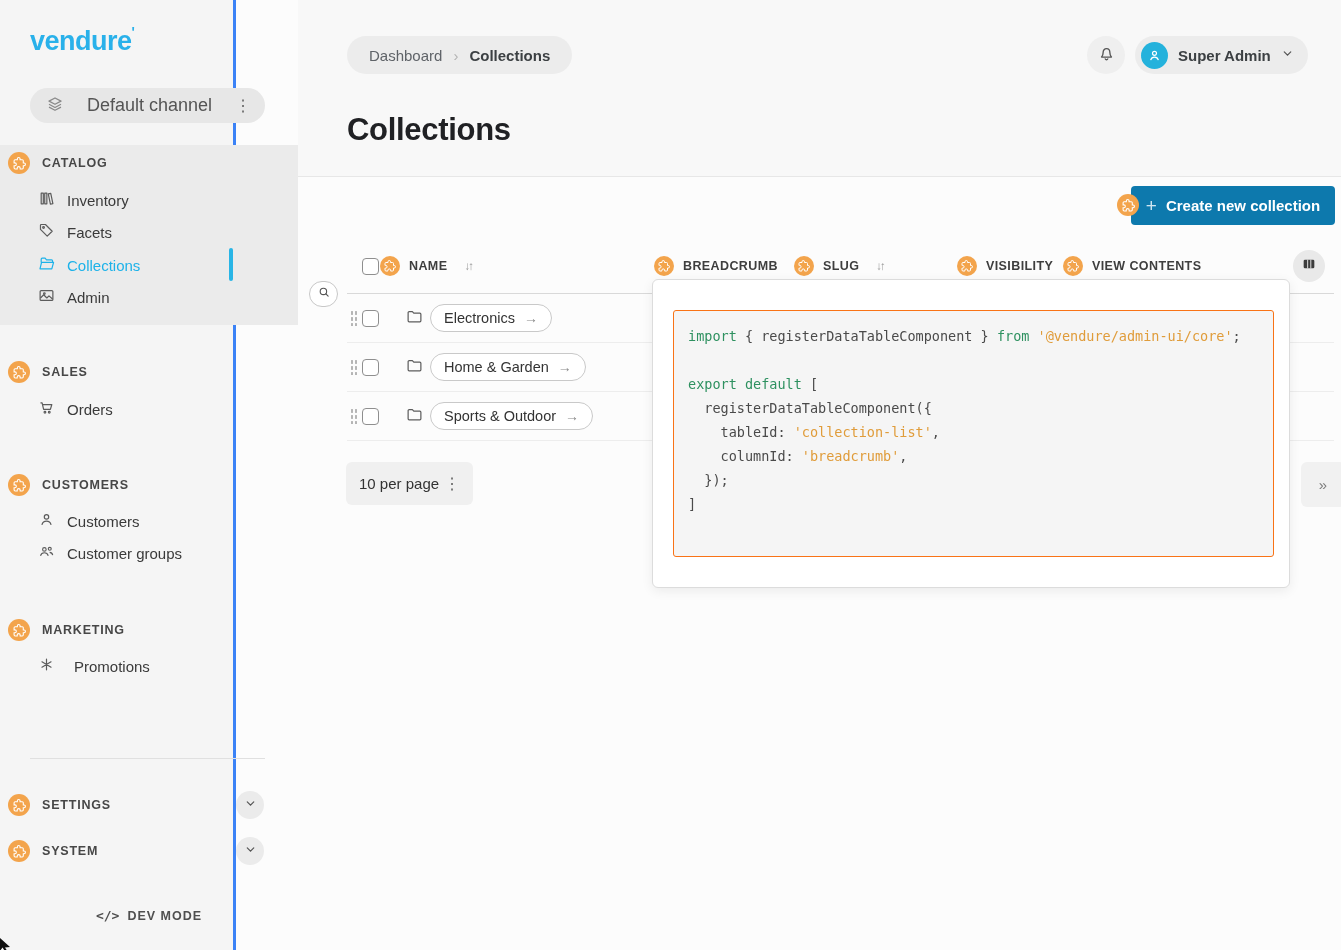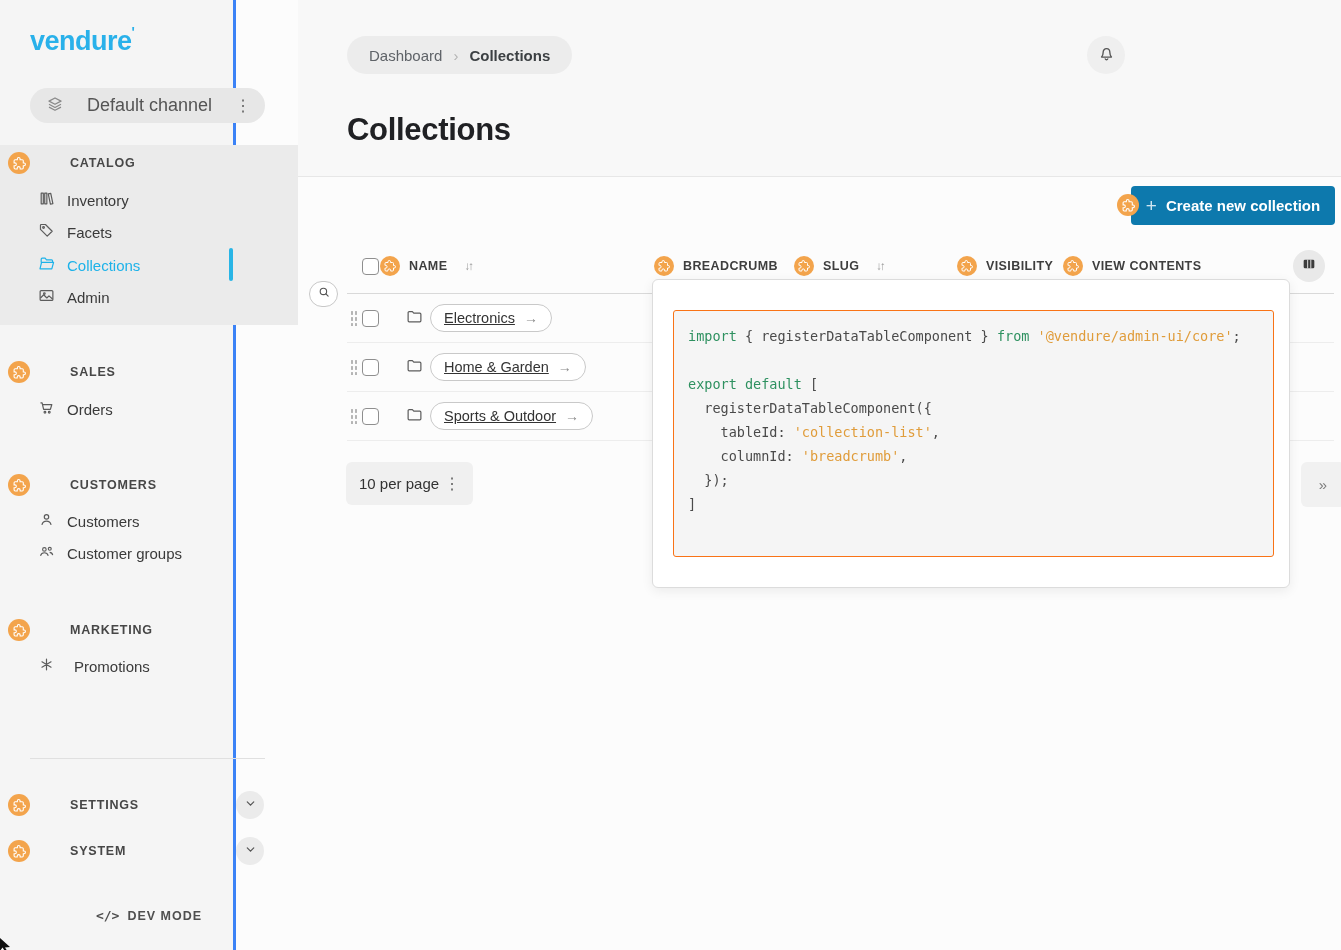--- a/index.html
+++ b/index.html
@@ -9,21 +9,21 @@
 
   
   .sidebar { position:absolute; left:0; top:0; width:236px; height:950px; background:#f5f5f5; border-right:3px solid #3b82f6; }
   .logo { position:absolute; left:30px; top:26px; font-size:27px; font-weight:700; letter-spacing:-0.5px; color:#29b1ea; }
   .logo-mark { font-size:14px; vertical-align:top; position:relative; top:-2px; }
   .channel-pill { position:absolute; left:30px; top:88px; width:235px; height:35px; background:#e7e7e7; border-radius:18px; display:flex; align-items:center; }
   .channel-pill .label { flex:1; text-align:center; font-size:18px; color:#555; }
   .kebab { color:#666; font-size:16px; line-height:1; }
   .section-block-active { position:absolute; left:0; top:145px; width:298px; height:180px; background:#ebebeb; }
   .sec-head { position:absolute; display:flex; align-items:center; gap:12px; }
-  .sec-label { font-size:12.5px; font-weight:700; letter-spacing:0.8px; color:#474747;margin-left:28px; }
+  .sec-label { font-size:12.5px; font-weight:700; letter-spacing:0.8px; color:#474747; }
   .badge { width:22px; height:22px; border-radius:50%; background:#f3a44c; display:flex; align-items:center; justify-content:center; flex:none; }
   .badge.sm { width:20px; height:20px; }
   .nav-item { position:absolute; display:flex; align-items:center; gap:12px; font-size:15px; color:#3a3a3a; cursor:pointer; }
   .nav-item.active { color:#1db2e9; }
   .active-bar { position:absolute; right:0; top:248px; width:4px; height:33px; background:#29b5e6; border-radius:2px; }
   .side-divider { position:absolute; left:30px; top:758px; width:235px; height:1px; background:#e0e0e0; }
   .chev-btn { position:absolute; width:28px; height:28px; border-radius:50%; background:#ebebeb; display:flex; align-items:center; justify-content:center; cursor:pointer; }
   .devmode { position:absolute; left:0; top:908px; width:298px; display:flex; align-items:center; justify-content:center; gap:8px; color:#4f4f4f; }
   .devmode .code-glyph { font-size:13px; font-weight:700; font-family:"DejaVu Sans Mono", monospace; }
   .devmode .dm-label { font-size:12.5px; font-weight:700; letter-spacing:1px; }
@@ -49,21 +49,21 @@
   .checkbox { width:17px; height:17px; border:1.5px solid #8f8f8f; border-radius:4px; background:#fff; cursor:pointer; }
   .th-label { font-size:12.5px; font-weight:700; letter-spacing:0.4px; color:#3e3e3e; }
   .sort-glyph { font-size:11.5px; color:#979797; margin-left:8px; letter-spacing:-2px; }
   .col-btn { position:absolute; left:1293px; top:250px; width:32px; height:32px; border-radius:50%; background:#e9e9e9; display:flex; align-items:center; justify-content:center; cursor:pointer; }
   .search-pill { position:absolute; left:309px; top:281px; width:29px; height:26px; border-radius:13px; background:#fff; border:1px solid #c8c8c8; display:flex; align-items:center; justify-content:center; cursor:pointer; z-index:3; }
   .row { position:absolute; left:347px; width:987px; height:49px; border-bottom:1px solid #ededed; display:flex; align-items:center; }
   .drag-handle { width:7px; height:16px; margin-left:3px; background-image:radial-gradient(#b5b5b5 1.1px, transparent 1.3px); background-size:4px 6px; cursor:grab; }
   .row .checkbox { margin-left:5px; }
   .folder-ic { margin-left:27px; }
   .chip { margin-left:7px; height:28px; border:1px solid #c9c9c9; border-radius:14px; background:#fff; display:flex; align-items:center; padding:0 13px; gap:9px; cursor:pointer; }
-  .chip-label { font-size:14.5px; color:#333;text-decoration:underline; }
+  .chip-label { font-size:14.5px; color:#333; }
   .chip-arrow { font-size:14px; color:#8a8a8a; }
   .perpage { position:absolute; left:346px; top:462px; width:127px; height:43px; background:#f0f0f0; border-radius:6px; display:flex; align-items:center; padding:0 13px; cursor:pointer; }
   .perpage .pp-label { flex:1; font-size:15px; color:#333; }
   .next-btn { position:absolute; left:1301px; top:462px; width:44px; height:45px; background:#f1f1f1; border-radius:6px; display:flex; align-items:center; justify-content:center; font-size:15px; color:#7d7d7d; cursor:pointer; }
 
   
   .popup { position:absolute; left:652px; top:279px; width:638px; height:309px; background:#fff; border:1px solid #dcdcdc; border-radius:6px; box-shadow:0 3px 12px rgba(0,0,0,0.07); z-index:10; }
   .codebox { position:absolute; left:20px; top:30px; width:601px; height:247px; background:#f5f5f5; border:1px solid #f97316; border-radius:3px; padding:13px 10px 0 14px; overflow:hidden; }
   .code-line { font-family:"DejaVu Sans Mono", monospace; font-size:13.5px; line-height:24px; white-space:pre; color:#4a4a4a; }
   .tok-p { color:#4a4a4a; }
@@ -234,20 +234,32 @@
     <span class="bc-cur">Collections</span>
   </div>
 
   <div class="bell-btn">
     <span><svg width="19" height="19" viewBox="0 0 24 24" fill="none" stroke="#555" stroke-width="1.7" stroke-linejoin="round" stroke-linecap="round">
           <path d="M18.2 16.5H5.8c1.3-1.4 1.9-2.4 1.9-5.5C7.7 8 9.5 5.8 12 5.8S16.3 8 16.3 11c0 3.1.6 4.1 1.9 5.5z"></path>
           <path d="M10.4 18.8a1.7 1.7 0 0 0 3.2 0"></path>
         </svg></span>
   </div>
 
+  <div class="user-pill">
+    <span class="avatar">
+        <svg width="15" height="15" viewBox="0 0 24 24" fill="none" stroke="#fff" stroke-width="1.9" stroke-linejoin="round">
+          <circle cx="12" cy="8.5" r="3.2"></circle>
+          <path d="M5.8 19.3c.9-3.3 3.3-4.8 6.2-4.8s5.3 1.5 6.2 4.8"></path>
+        </svg>
+      </span>
+    <span class="user-name">Super Admin</span>
+    <span><svg width="13" height="13" viewBox="0 0 24 24" fill="none" stroke="#555" stroke-width="2.2" stroke-linecap="round">
+          <path d="M6 9l6 6 6-6"></path>
+        </svg></span>
+  </div>
 
   <div class="page-title">Collections</div>
 
   <button class="create-btn">
     <span class="plus">+</span>
     <span class="cb-label">Create new collection</span>
   </button>
   <span class="badge badge-create">
       <svg viewBox="0 0 24 24" width="13" height="13" fill="none" stroke="#fff" stroke-width="2">
         <path d="M20.5 11H19V7a2 2 0 0 0-2-2h-4V3.5a2.5 2.5 0 0 0-5 0V5H4a2 2 0 0 0-2 2v3.8h1.5a2.7 2.7 0 0 1 0 5.4H2V20a2 2 0 0 0 2 2h3.8v-1.5a2.7 2.7 0 0 1 5.4 0V22H17a2 2 0 0 0 2-2v-4h1.5a2.5 2.5 0 0 0 0-5z"></path>

